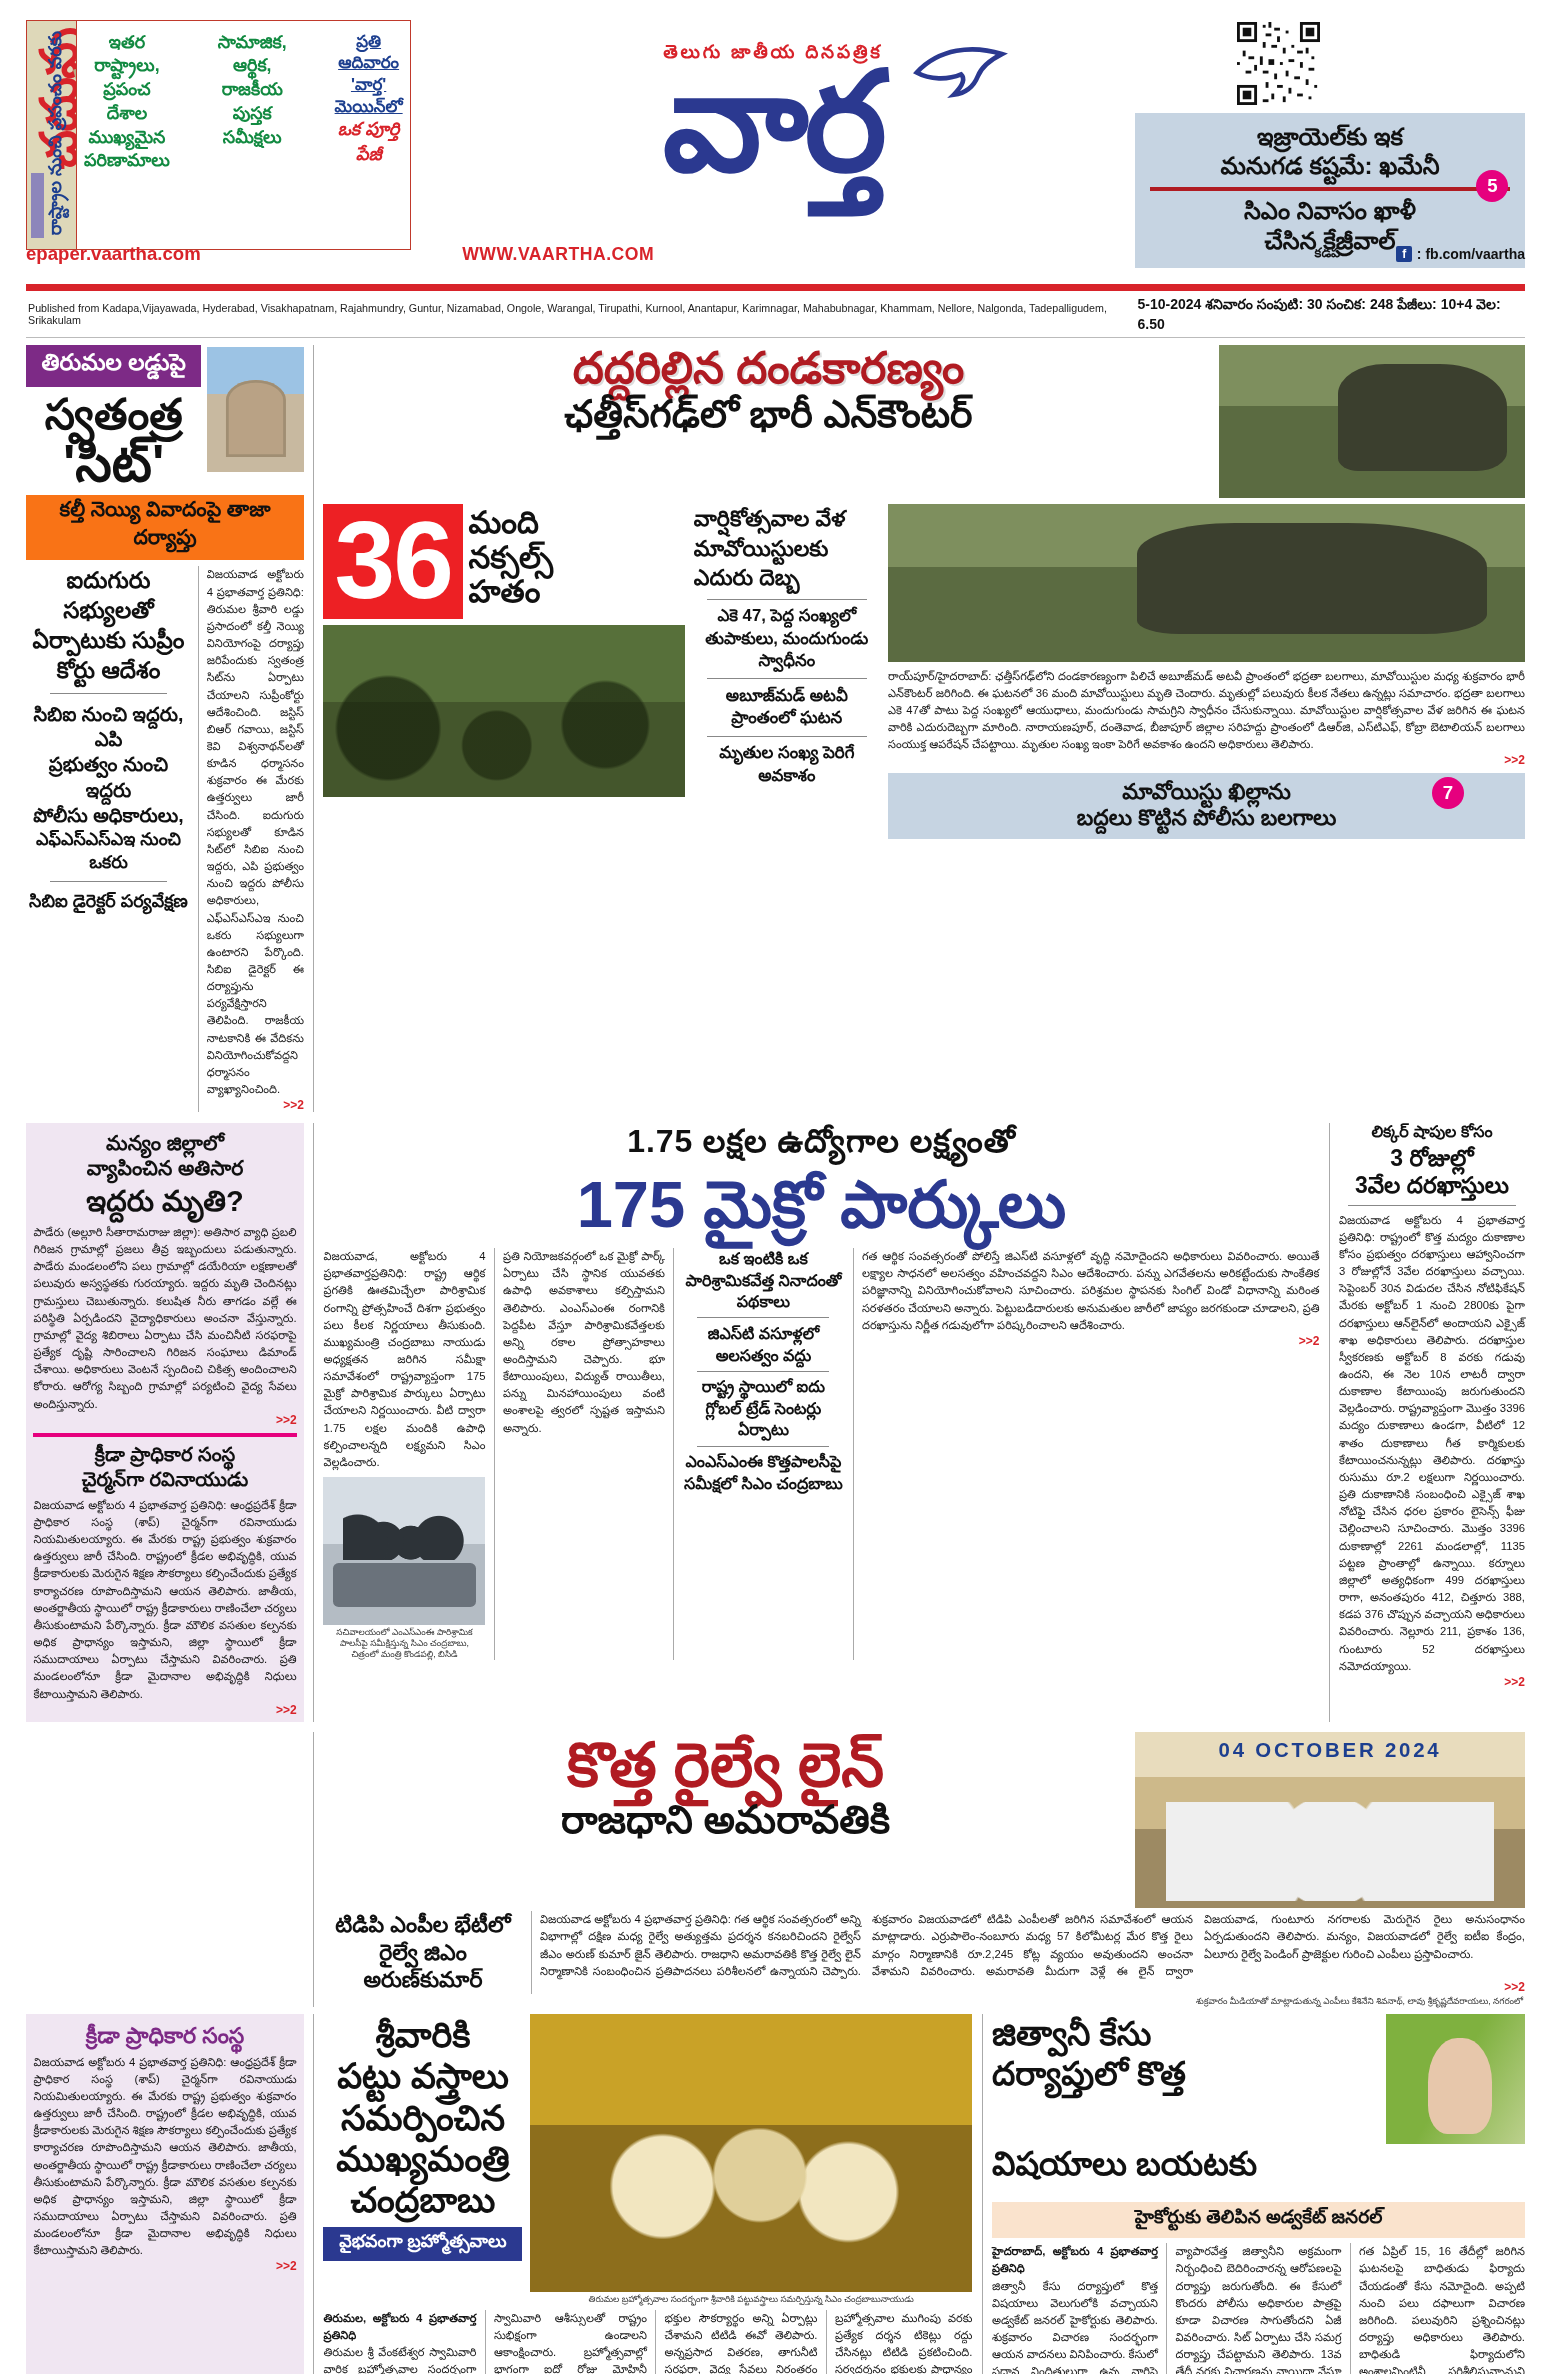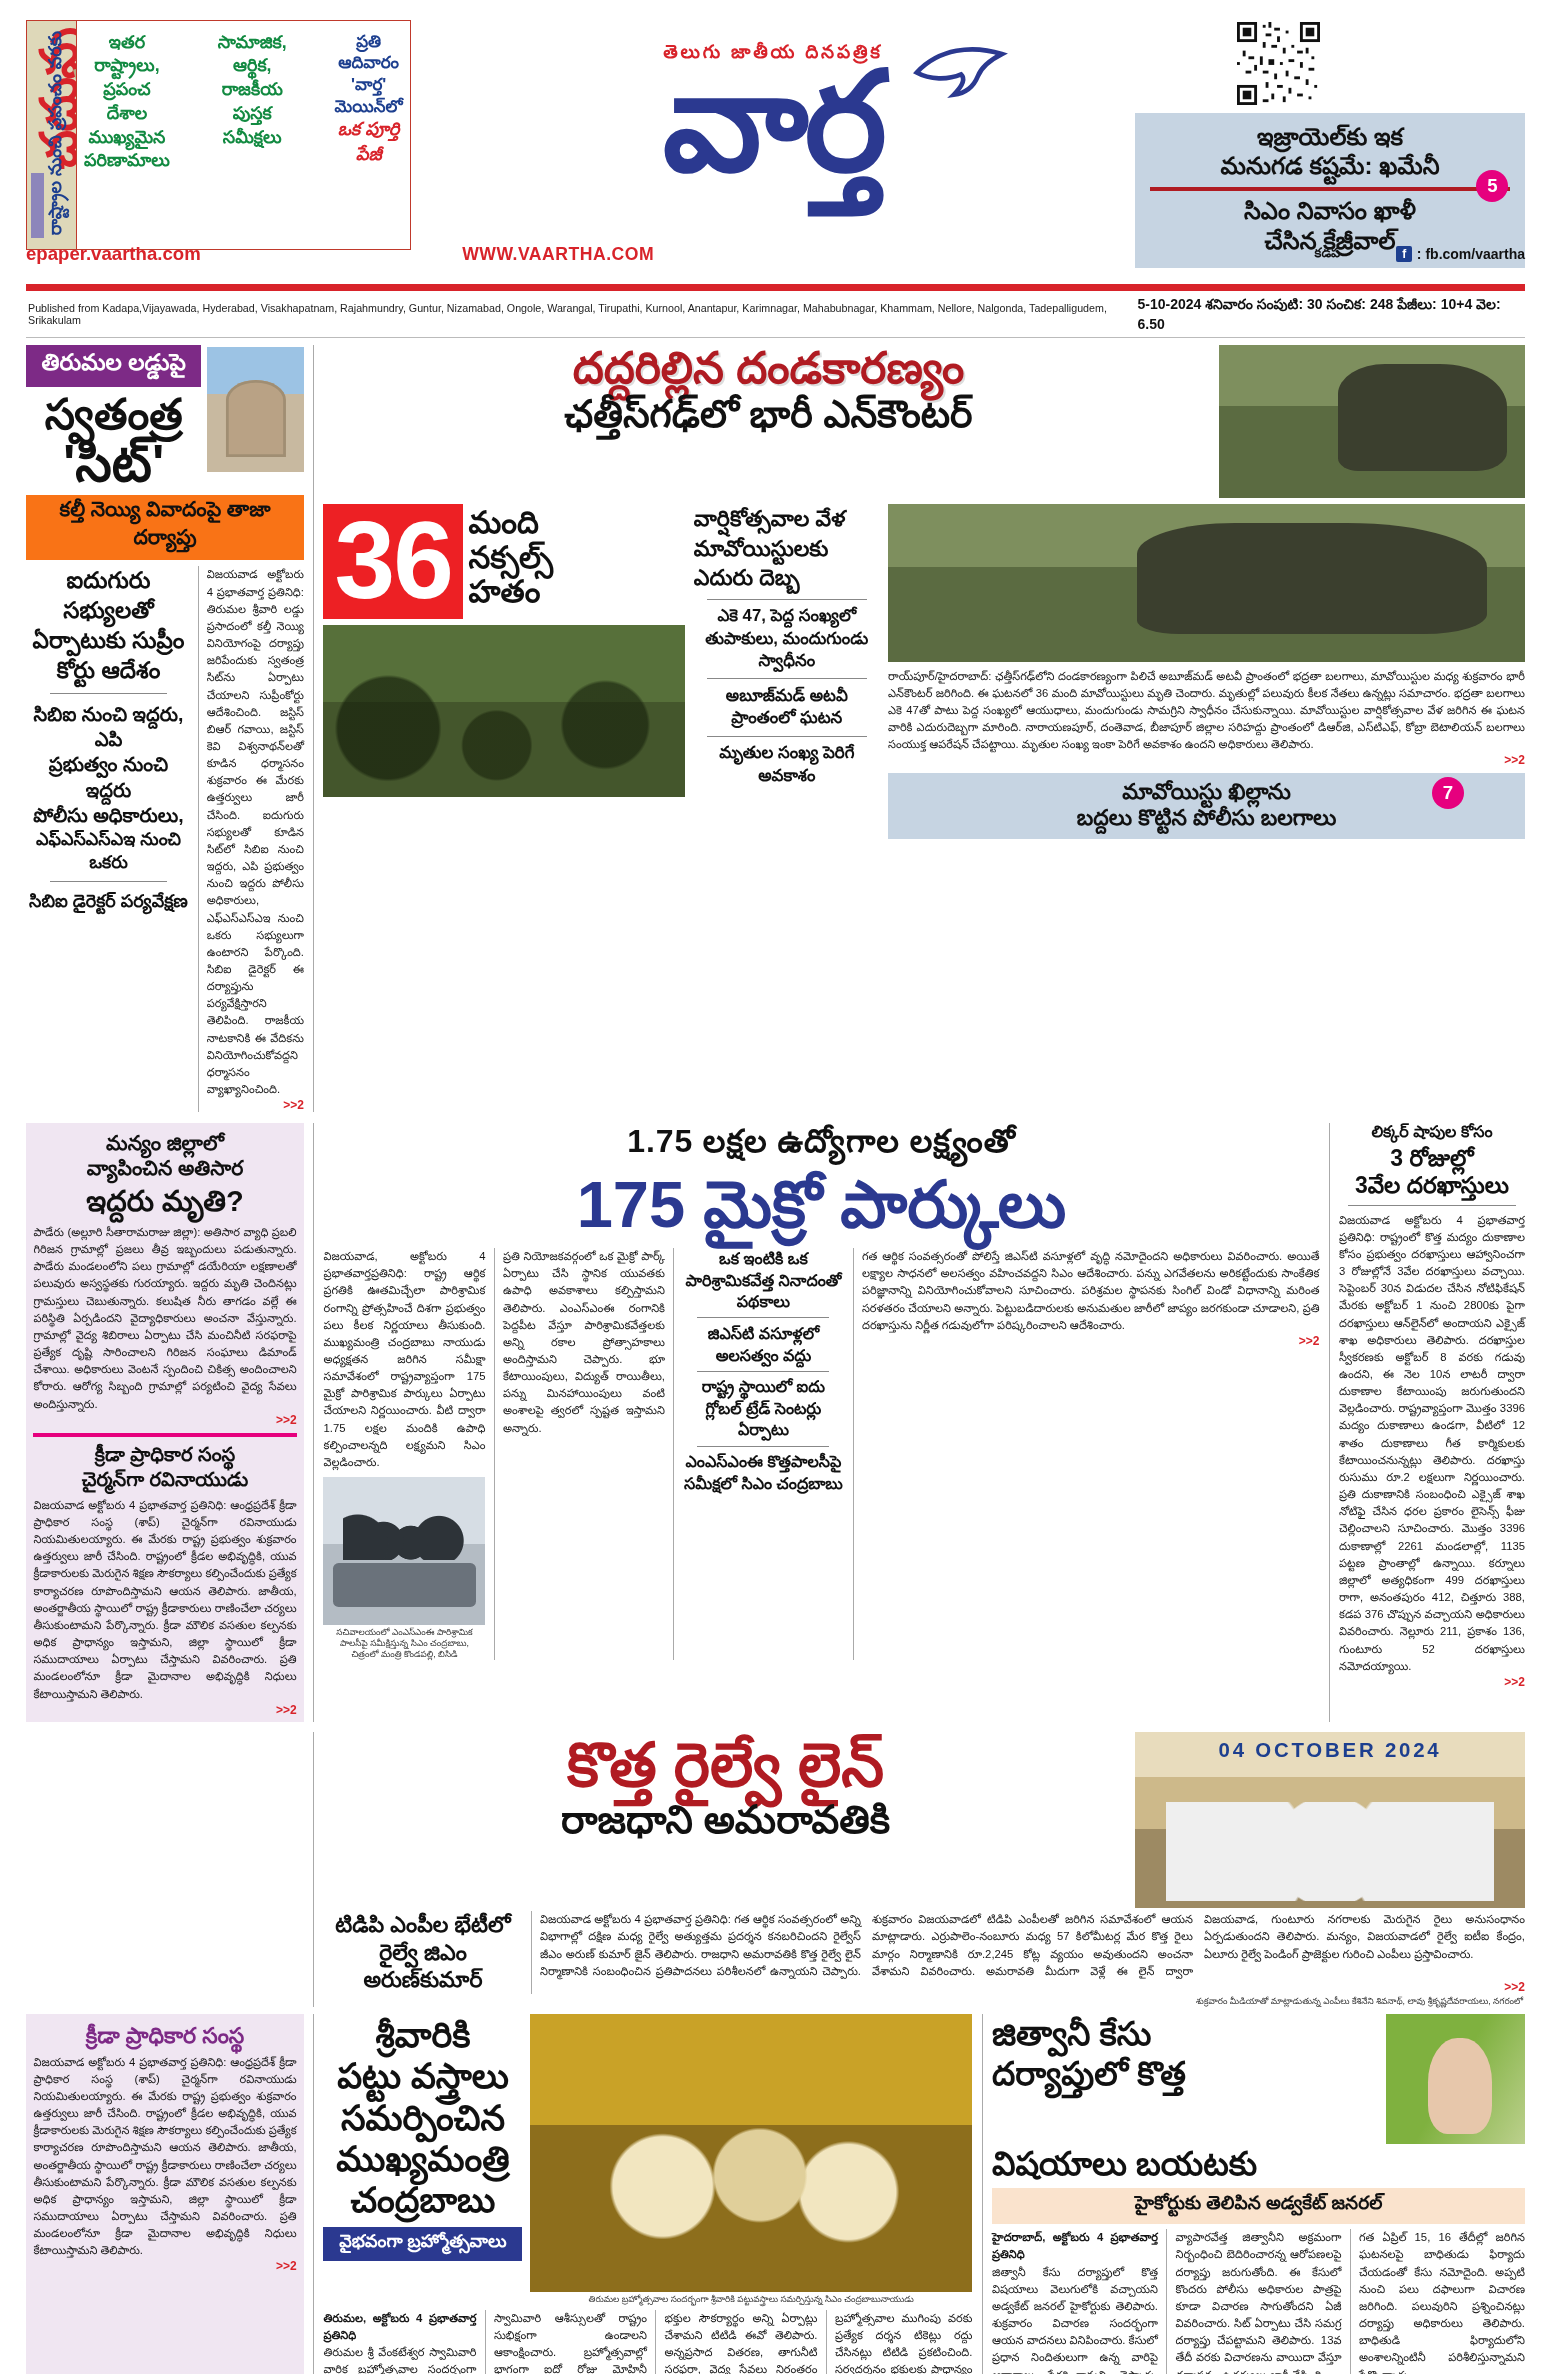--- a/index.html
+++ b/index.html
@@ -10,21 +10,21 @@
   .masthead{position:relative;height:278px;display:flex;align-items:flex-start;padding:20.4px 26px 0 26px;box-sizing:border-box;}
   .promo-box{width:385px;height:230px;border:1.4px solid #c0392b;display:flex;background:#fff;box-sizing:border-box;}
   .promo-left{width:148px;background:#ded8b9;position:relative;overflow:hidden;border-right:0.9px solid #c0392b;}
   .promo-left .vtitle{position:absolute;left:5.6px;top:7.4px;writing-mode:vertical-rl;transform:rotate(180deg);font-size:52px;font-weight:bold;color:#d8232a;letter-spacing:-1.9px;line-height:1;}
   .promo-left .vsub{position:absolute;right:9.3px;top:9.3px;writing-mode:vertical-rl;transform:rotate(180deg);font-size:17.6px;font-weight:bold;color:#1d3f8f;line-height:1.2;}
   .promo-left .bar{position:absolute;left:3.7px;bottom:11px;width:13px;height:65px;background:#8d86bb;}
   .promo-left .pen{position:absolute;left:43px;top:28px;width:74px;height:176px;}
   .promo-right{flex:1;padding:9.3px 7.4px;text-align:center;box-sizing:border-box;display:flex;flex-direction:row;justify-content:space-between;}
   .promo-right .ln{font-size:17.6px;font-weight:bold;color:#128a41;line-height:1.35;}
   .promo-right .rule{height:1.9px;background:#e3b9c8;margin:6.5px 24px;}
-  .promo-right .ln2{font-size:16.7px;font-weight:bold;color:#1d3f8f;line-height:1.3;}
+  .promo-right .ln2{font-size:16.7px;font-weight:bold;color:#1d3f8f;line-height:1.3;text-decoration:underline;}
   .promo-right .ln3{font-size:18px;font-weight:bold;color:#d8232a;font-style:italic;margin-top:1.9px;}
 
   .logo-wrap{flex:1;position:relative;text-align:center;margin-top:3.7px;}
   .logo-tag{font-size:18.6px;color:#d8232a;font-weight:bold;letter-spacing:2.8px;margin-top:16.7px;}
   .logo-main{font-size:139px;font-weight:bold;color:#2b3990;line-height:0.85;margin-top:-3.7px;letter-spacing:-3.7px;font-family:"Liberation Sans",sans-serif;}
   .dove{position:absolute;right:111px;top:16.7px;}
 
   .mast-right{width:390px;position:relative;}
   .qr{width:83px;height:83px;margin:5.6px auto 5.6px 111px;background:
       repeating-linear-gradient(90deg,#111 0 5.6px,#fff 5.6px 11px),
@@ -458,21 +458,21 @@
 
     <div style="flex:1;">
       <div style="display:flex;gap:5.6px;">
         <div style="flex:1;">
           <div style="font-size:33px;font-weight:bold;line-height:1.22;">జిత్వానీ కేసు</div>
           <div style="font-size:33px;font-weight:bold;line-height:1.22;">దర్యాప్తులో కొత్త</div>
         </div>
         <div class="photo ph-lady" style="width:139px;height:130px;"></div>
       </div>
       <div style="font-size:33px;font-weight:bold;line-height:1.22;">విషయాలు బయటకు</div>
-      <div style="background:#fae3cd;font-size:18.6px;font-weight:bold;text-align:center;padding:3.7px 1.9px 5.6px;margin-top:4px;">హైకోర్టుకు తెలిపిన అడ్వకేట్ జనరల్</div>
+      <div style="background:#fae3cd;font-size:18.6px;font-weight:bold;text-align:center;padding:3.7px 1.9px 5.6px;margin-top:18px;">హైకోర్టుకు తెలిపిన అడ్వకేట్ జనరల్</div>
 
       <div style="display:flex;gap:8.3px;margin-top:5.6px;">
         <div style="flex:1;">
           <div class="body-txt lead">హైదరాబాద్, అక్టోబరు 4 ప్రభాతవార్త ప్రతినిధి</div>
           <div class="body-txt">జిత్వానీ కేసు దర్యాప్తులో కొత్త విషయాలు వెలుగులోకి వచ్చాయని అడ్వకేట్ జనరల్ హైకోర్టుకు తెలిపారు. శుక్రవారం విచారణ సందర్భంగా ఆయన వాదనలు వినిపించారు. కేసులో ప్రధాన నిందితులుగా ఉన్న వారిపై ఆధారాలు సేకరించామని చెప్పారు. దర్యాప్తు కొనసాగుతోందని, త్వరలో పూర్తి నివేదిక సమర్పిస్తామని కోర్టుకు తెలిపారు.</div>
         </div>
         <div class="vline"></div>
         <div style="flex:1;">
           <div class="body-txt">వ్యాపారవేత్త జిత్వానీని అక్రమంగా నిర్బంధించి బెదిరించారన్న ఆరోపణలపై దర్యాప్తు జరుగుతోంది. ఈ కేసులో కొందరు పోలీసు అధికారుల పాత్రపై కూడా విచారణ సాగుతోందని ఏజీ వివరించారు. సిట్ ఏర్పాటు చేసి సమగ్ర దర్యాప్తు చేపట్టామని తెలిపారు. 13వ తేదీ వరకు విచారణను వాయిదా వేస్తూ ధర్మాసనం ఉత్తర్వులు జారీ చేసింది.</div>
         </div>

